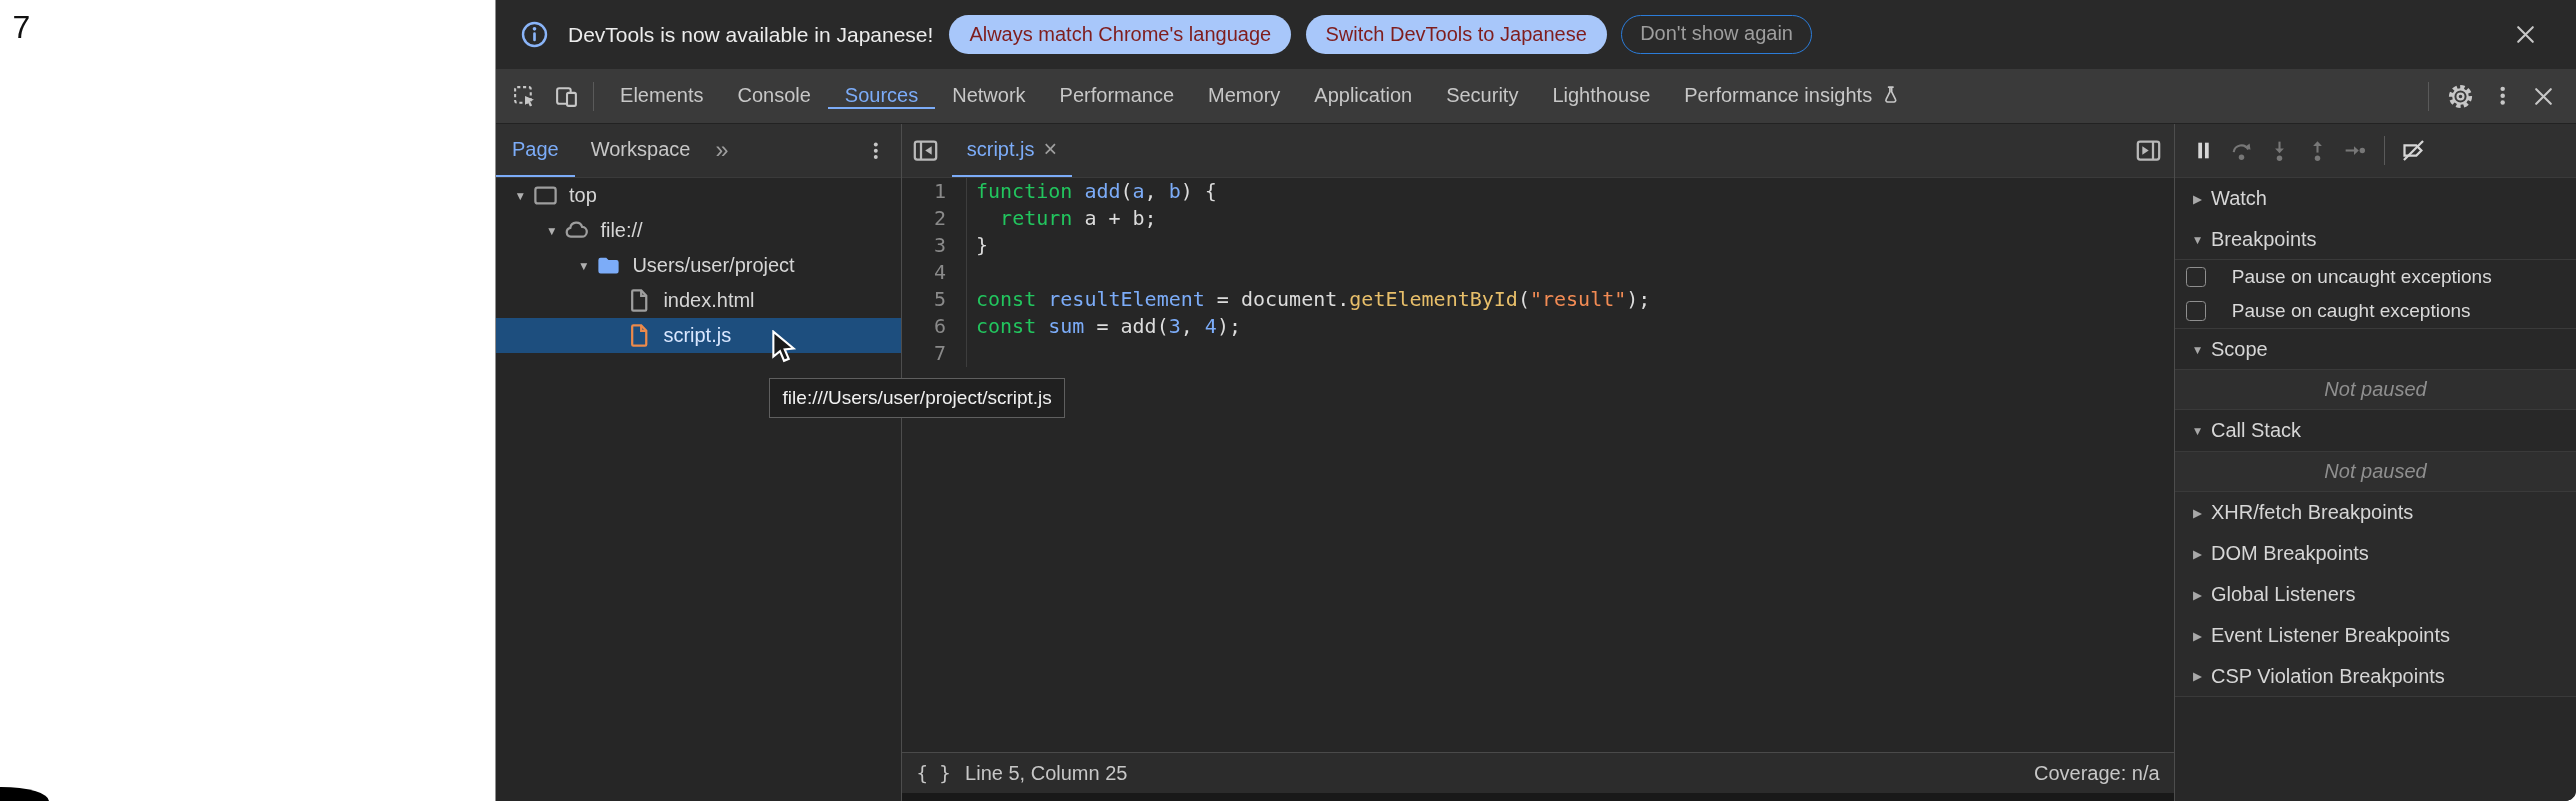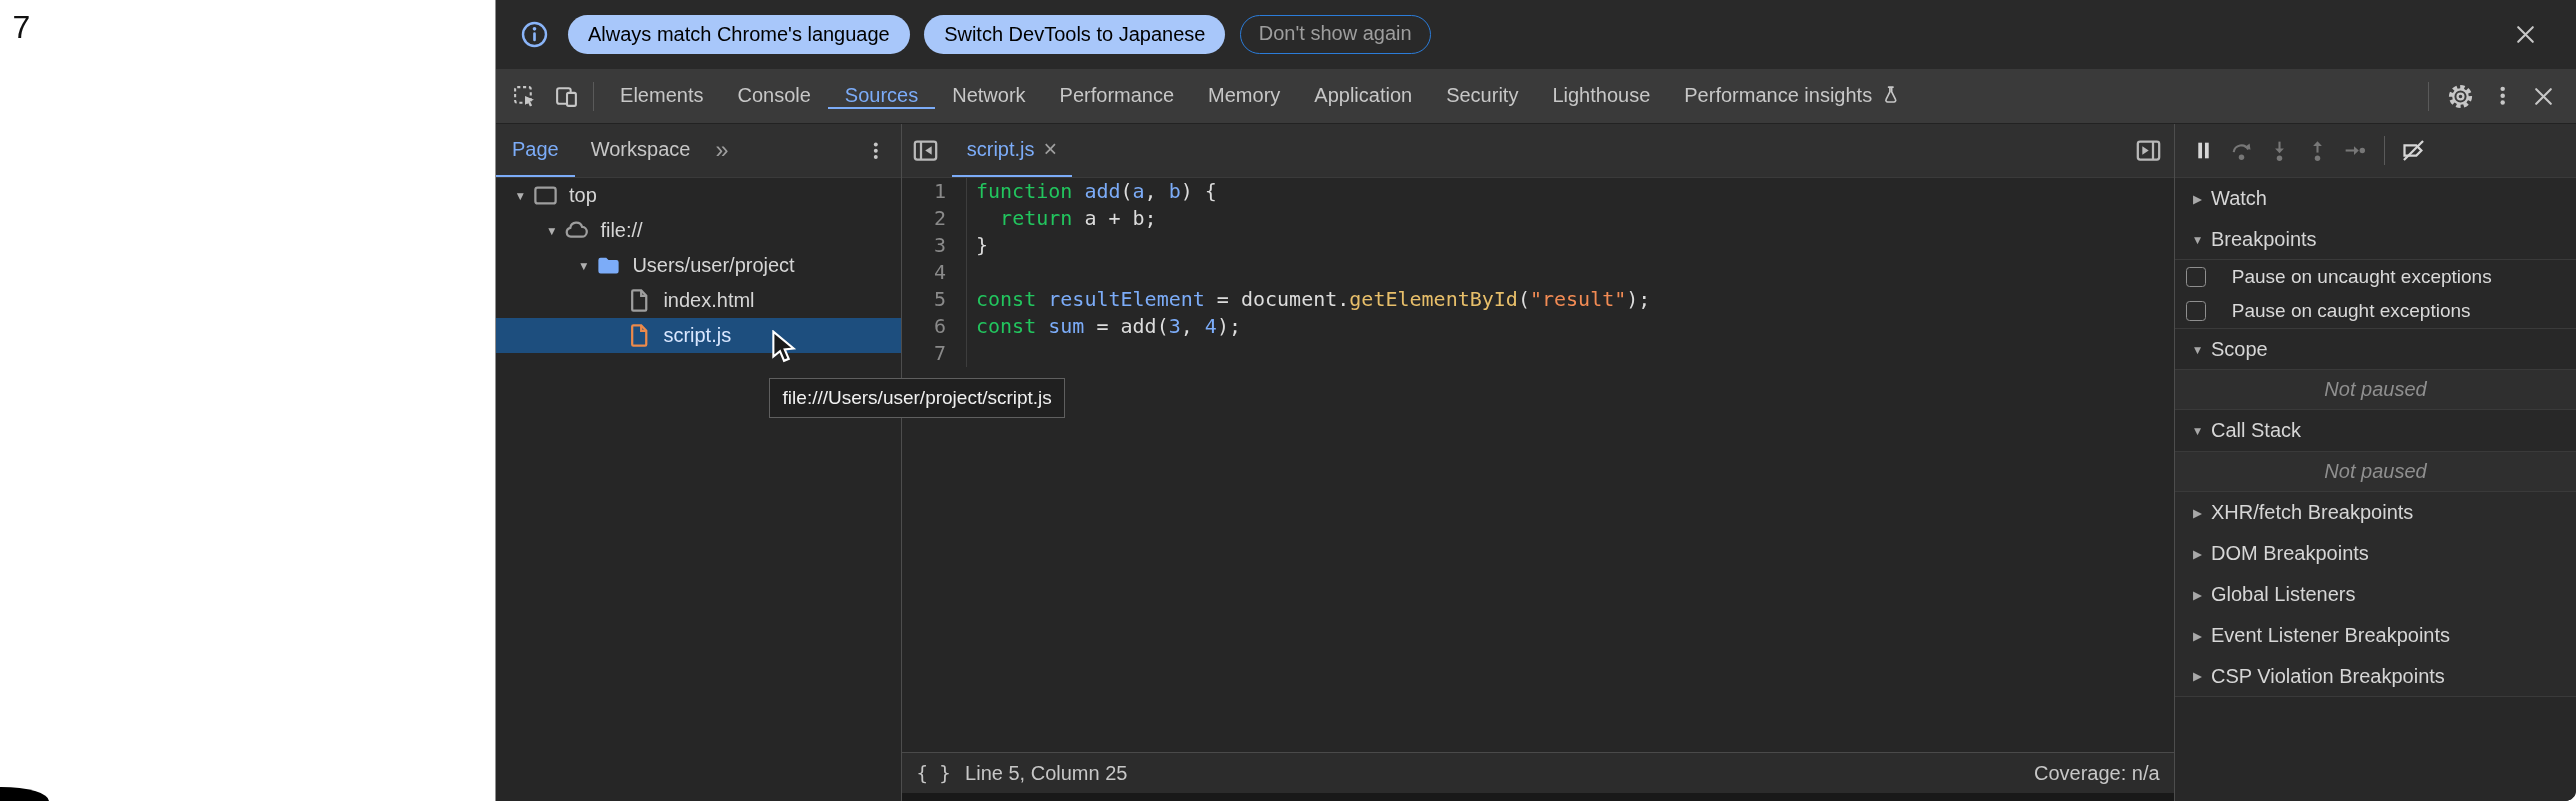--- a/index.html
+++ b/index.html
@@ -11,21 +11,21 @@
                border-top-right-radius:100% 100%;}
   
   .devtools{position:absolute;left:495px;top:0;right:0;bottom:0;background:#262626;
             border-left:1.8px solid #8f8f8f;border-bottom-right-radius:10.8px;overflow:hidden;
             display:flex;flex-direction:column;color:#d6d6d6;}
   
   .banner{height:69px;flex:0 0 69px;background:#292929;display:flex;align-items:center;
           padding:0 20px;gap:16px;}
   .banner .msg{font-size:21px;color:#ececec;white-space:nowrap;}
   .pill{border-radius:900px;padding:8px 20px;font-size:20px;white-space:nowrap;cursor:default;}
-  .pill.filled{background:#a8c7fa;color:#000000;font-weight:500;}
+  .pill.filled{background:#a8c7fa;color:#7f1d1d;font-weight:500;}
   .pill.outline{background:transparent;border:1.8px solid #2b7cd9;color:#9e9e9e;padding:6.3px 18px;}
   .spacer{flex:1;}
   .icon-btn{display:flex;align-items:center;justify-content:center;width:36px;height:36px;}
   
   .tabbar{height:54px;flex:0 0 54px;background:#3a3a3a;display:flex;align-items:center;
           padding-left:10.8px;border-bottom:0.9px solid #222;}
   .tabbar .tools{display:flex;align-items:center;gap:5.4px;}
   .vdiv{width:0.9px;height:29px;background:#5a5a5a;align-self:center;margin:0 9px;}
   .tab{display:flex;align-items:center;gap:8px;padding:0 17px;font-size:20px;color:#c7c7c7;
        border-bottom:2.7px solid transparent;box-sizing:border-box;white-space:nowrap;}
@@ -92,20 +92,21 @@
   <div class="devtools">
 
     <div class="banner">
       <span class="icon-btn">
         <svg width="29" height="29" viewBox="0 0 24 24">
             <circle cx="12" cy="12" r="9.5" fill="none" stroke="#8ab4f8" stroke-width="2"></circle>
             <circle cx="12" cy="7.3" r="1.5" fill="#8ab4f8"></circle>
             <rect x="10.9" y="10.2" width="2.2" height="7.4" rx="1.1" fill="#8ab4f8"></rect>
           </svg>
       </span>
+      <span class="msg">DevTools is now available in Japanese!</span>
       <span id="banner-buttons" style="display:flex;gap:14.4px;">
           <span class="pill filled">Always match Chrome's language</span>
           <span class="pill filled">Switch DevTools to Japanese</span>
           <span class="pill outline">Don't show again</span>
         </span>
       <span class="spacer"></span>
       <span class="icon-btn" style="margin-right:12.6px;">
         <svg width="25" height="25" viewBox="0 0 24 24">
             <path d="M5 5l14 14M19 5L5 19" stroke="#c7c7c7" stroke-width="2" stroke-linecap="round"></path>
           </svg>

